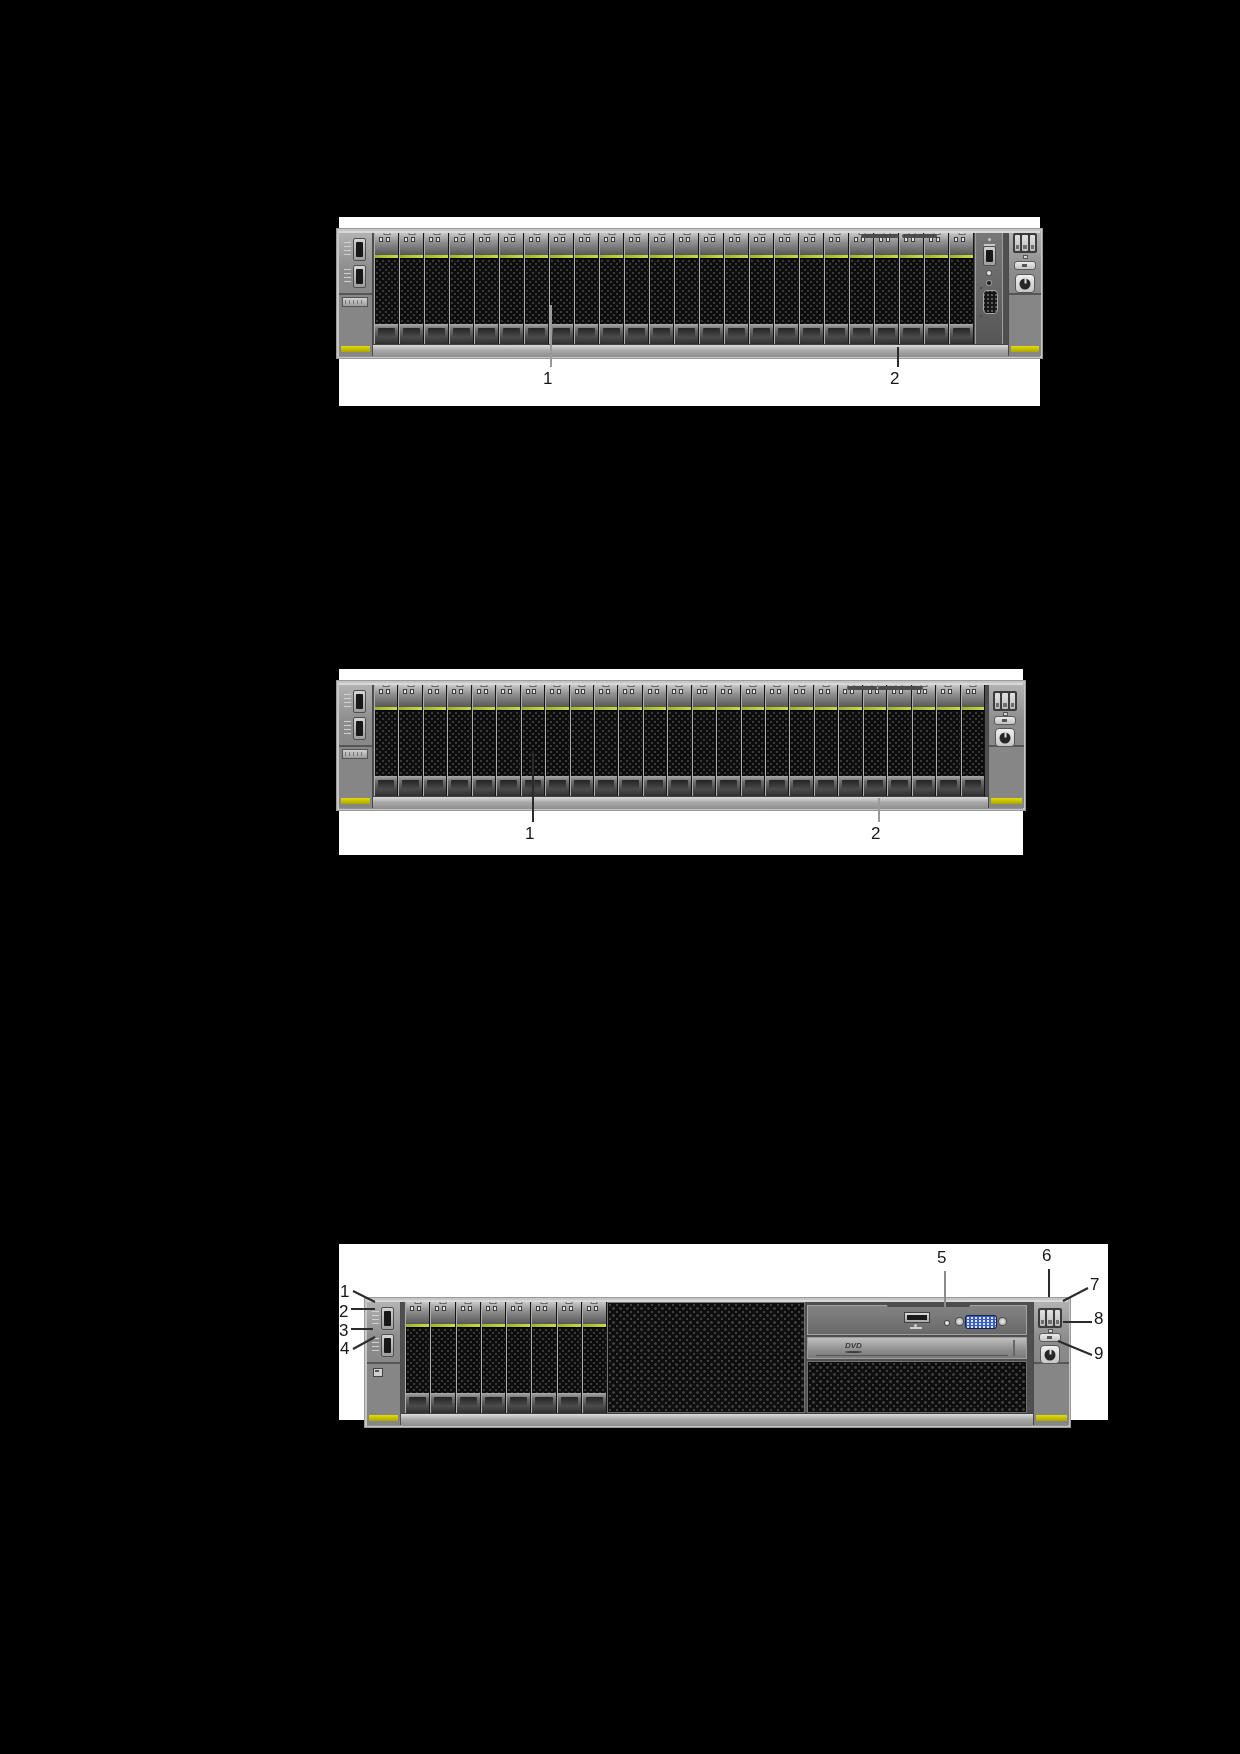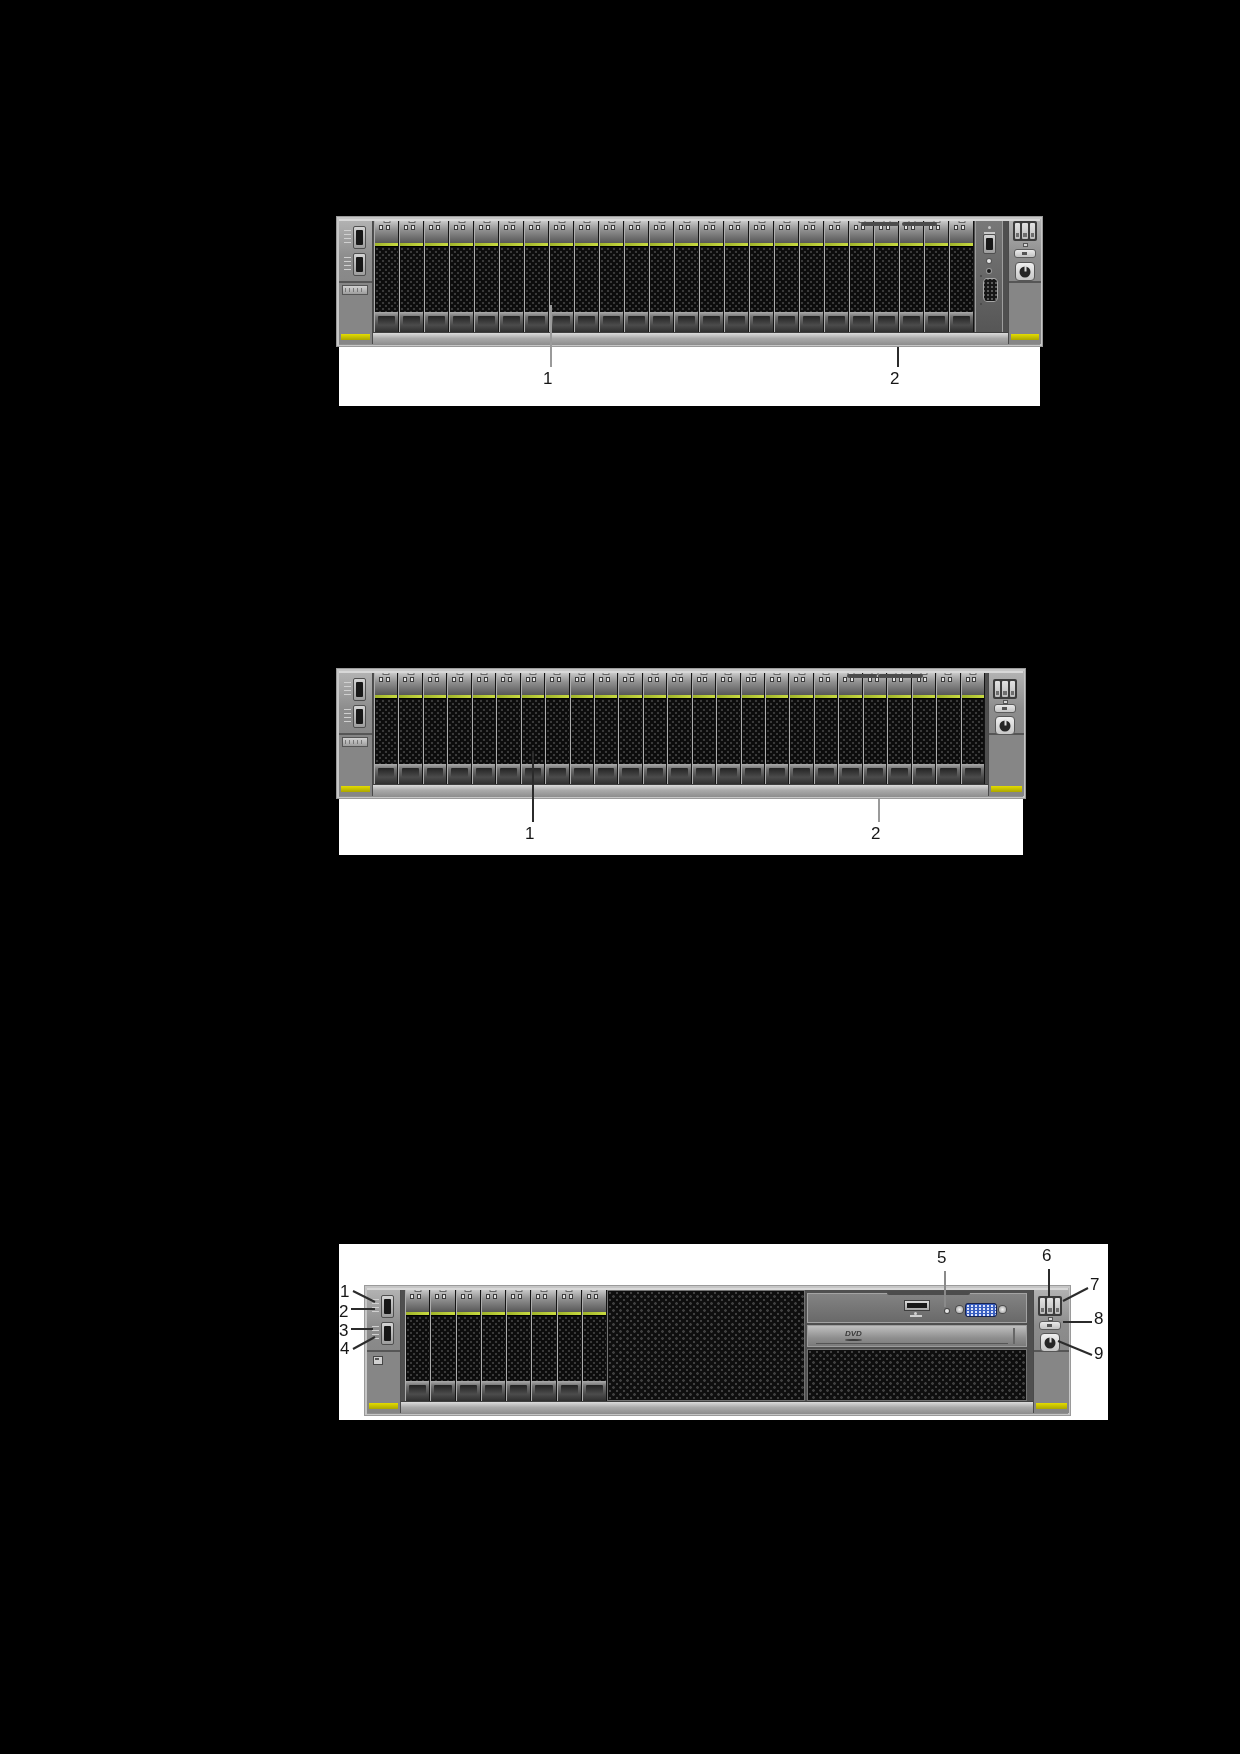--- a/index.html
+++ b/index.html
@@ -6,21 +6,21 @@
   .page{position:relative;width:1240px;height:1754px;background:#000;overflow:hidden;
         font-family:"Liberation Sans",sans-serif;}
 
   
   .figbox{position:absolute;background:#fff;}
   #fig1{left:339px;top:217px;width:701px;height:189px;}
   #fig2{left:339px;top:669px;width:684px;height:186px;}
   #fig3{left:339px;top:1244px;width:769px;height:176px;}
 
   
-  .server{position:absolute;background:#4f4f4f;box-shadow:0 0 0 2px #c6c6c6,0 0 0 3px #9a9a9a;}
+  .server{position:absolute;background:#4f4f4f;box-shadow:0 0 0 2px #c6c6c6,0 0 0 3px #9a9a9a;margin-top:12px;}
   #fig1 .server{left:0;top:2px;width:701px;height:125px;}
   #fig2 .server{left:0;top:2px;width:684px;height:125px;}
   #fig3 .server{left:28px;top:44px;width:701px;height:125px;}
   .server:before{content:"";position:absolute;left:0;right:0;top:0;height:2px;background:#d8d8d8;z-index:4;}
 
   .bottom-rail{position:absolute;left:0;right:0;top:113px;height:12px;z-index:1;
     background:linear-gradient(180deg,#dcdcdc,#a9a9a9 45%,#8d8d8d);border-top:1px solid #3f3f3f;}
   .rail-strip{position:absolute;top:3px;height:4px;background:#4c4c4c;border-radius:2px;z-index:2;}
   #fig1 .rail-strip.s1{left:522px;width:38px;} #fig1 .rail-strip.s2{left:563px;width:35px;}
   #fig2 .rail-strip.s1{left:508px;width:30px;} #fig2 .rail-strip.s2{left:539px;width:45px;}

